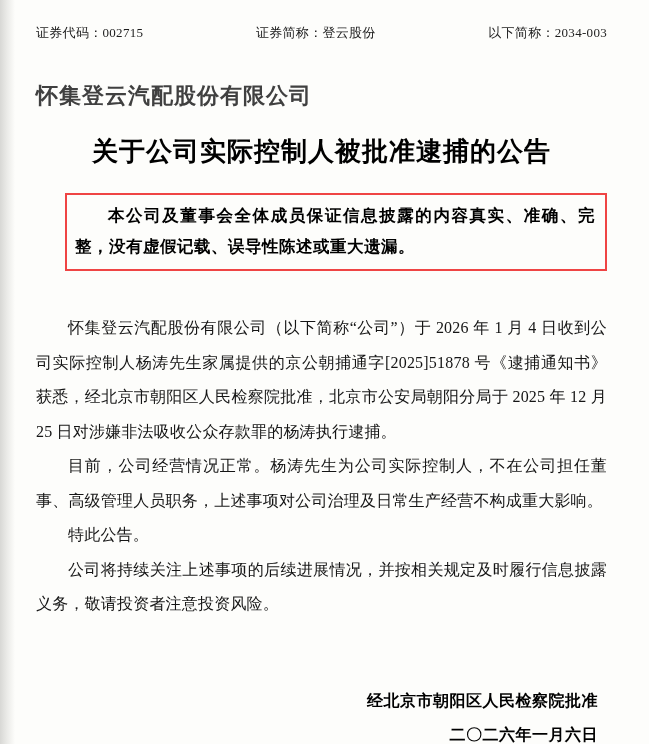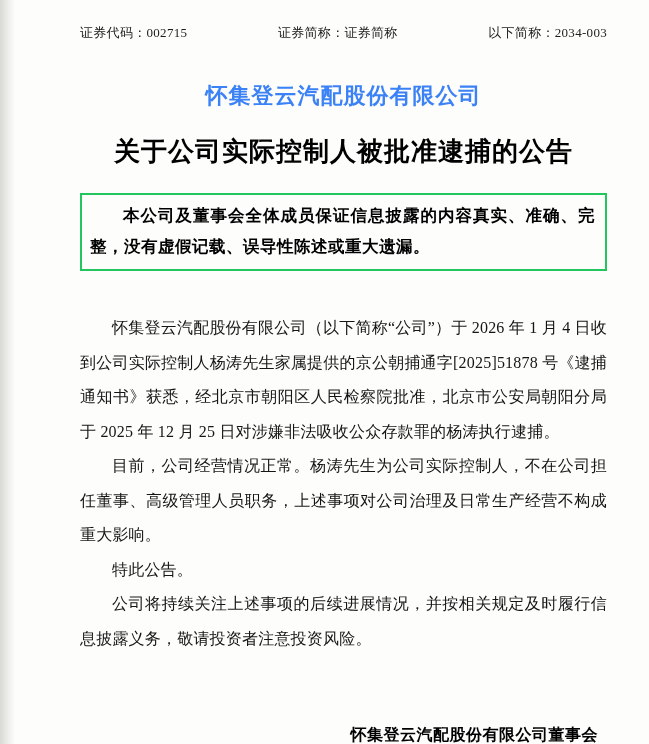--- a/index.html
+++ b/index.html
@@ -8,21 +8,20 @@
     font-family: "Liberation Serif", "DejaVu Serif", serif;
     color: #111111;
   }
   .page {
     position: relative;
     width: 649px;
     height: 744px;
     background: #fdfdfb;
     overflow: hidden;
     margin: 0 auto;
-    padding-left: 44px;
   }
   .edge-shadow {
     position: absolute;
     left: 0; top: 0;
     width: 15px; height: 100%;
     background: linear-gradient(90deg, #d8d8d5 0%, #eaeae7 45%, #fdfdfb 100%);
     pointer-events: none;
   }
   .content {
     position: relative;
@@ -31,40 +30,41 @@
   .doc-header {
     display: flex;
     justify-content: space-between;
     align-items: baseline;
     font-size: 13px;
     color: #1c1c1c;
     letter-spacing: 0.3px;
   }
   .title-main {
     margin-top: 39px;
-    text-align: center;
+    text-align: left;
     font-family: Liberation Serif, serif;
     font-weight: 700;
     font-size: 22px;
     letter-spacing: 1px;
-    color: #3b82f6;
+    color: #404040;
   }
   .title-sub {
     margin-top: 23px;
     text-align: center;
     font-family: "Liberation Sans", "DejaVu Sans", sans-serif;
     font-weight: 700;
     font-size: 26px;
     letter-spacing: 1px;
     color: #000000;
   }
   .declaration-box {
     margin-top: 24px;
-    border: 2px solid #22c55e;
+    border: 2px solid #ef4444;
     padding: 5px 10px 7px 8px;
+    margin-left: 29px;
   }
   .declaration-box p {
     font-family: "Liberation Sans", "DejaVu Sans", sans-serif;
     font-weight: 700;
     font-size: 16.5px;
     line-height: 31px;
     text-indent: 2em;
     text-align: justify;
     letter-spacing: 0.5px;
     color: #000000;
@@ -96,37 +96,37 @@
 </style>
 </head>
 <body>
 
 <div class="page">
   <div class="edge-shadow"></div>
   <div class="content">
 
     <div class="doc-header">
       <div><span>证券代码：</span><span>002715</span></div>
-      <div><span>证券简称：</span><span>证券简称</span></div>
+      <div><span>证券简称：</span><span>登云股份</span></div>
       <div><span>以下简称：</span><span>2034-003</span></div>
     </div>
 
     <h1 class="title-main">怀集登云汽配股份有限公司</h1>
     <h2 class="title-sub">关于公司实际控制人被批准逮捕的公告</h2>
 
     <div class="declaration-box">
       <p>本公司及董事会全体成员保证信息披露的内容真实、准确、完整，没有虚假记载、误导性陈述或重大遗漏。</p>
     </div>
 
     <div class="body-text">
       <p>怀集登云汽配股份有限公司（以下简称“公司”）于 2026 年 1 月 4 日收到公司实际控制人杨涛先生家属提供的京公朝捕通字[2025]51878 号《逮捕通知书》获悉，经北京市朝阳区人民检察院批准，北京市公安局朝阳分局于 2025 年 12 月 25 日对涉嫌非法吸收公众存款罪的杨涛执行逮捕。</p>
       <p>目前，公司经营情况正常。杨涛先生为公司实际控制人，不在公司担任董事、高级管理人员职务，上述事项对公司治理及日常生产经营不构成重大影响。</p>
       <p>特此公告。</p>
       <p>公司将持续关注上述事项的后续进展情况，并按相关规定及时履行信息披露义务，敬请投资者注意投资风险。</p>
     </div>
 
     <div class="signature-block">
-      <p>怀集登云汽配股份有限公司董事会</p>
+      <p>经北京市朝阳区人民检察院批准</p>
       <p>二〇二六年一月六日</p>
     </div>
 
   </div>
 </div>
 
 </body></html>

